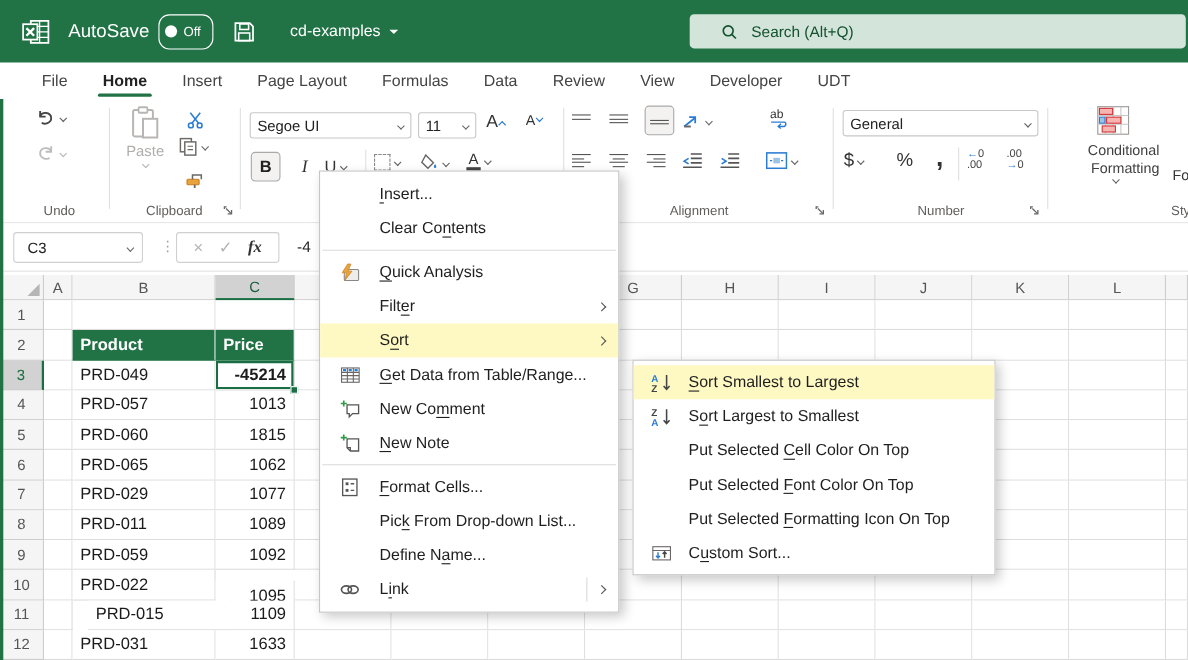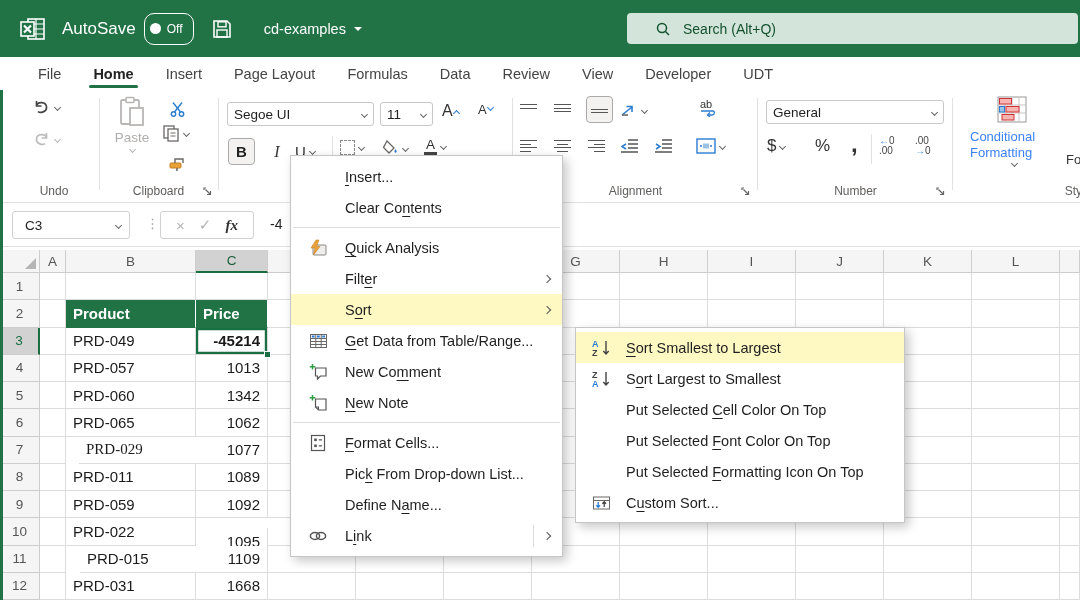--- a/index.html
+++ b/index.html
@@ -378,21 +378,21 @@
   <div class="grp" style="left:954px;width:126px;overflow:hidden;">
     <div class="rbtn" style="left:12px;top:6px;width:92px;flex-direction:column;">
       <svg width="30" height="27" viewBox="0 0 30 27">
         <rect x="1" y="1" width="28" height="25" fill="#fff" stroke="#9a9896"></rect>
         <path d="M1 9 H29 M1 17 H29 M8 1 V26 M15 1 V26 M22 1 V26" stroke="#c8c6c4" fill="none"></path>
         <rect x="2.5" y="2.5" width="12" height="5.5" fill="#f6b5b1" stroke="#d13438"></rect>
         <rect x="2.5" y="10.5" width="5" height="5.5" fill="#9cc3e5" stroke="#2b7cd3"></rect>
         <rect x="9" y="10.5" width="13" height="5.5" fill="#f6b5b1" stroke="#d13438"></rect>
         <rect x="5" y="18.5" width="12" height="5.5" fill="#f6b5b1" stroke="#d13438"></rect>
       </svg>
-      <span style="font-size:13px;color:#3b82f6;text-align:left;width:84px;line-height:16px;margin-top:6px;">Conditional Formatting</span>
+      <span style="font-size:13px;color:#404040;text-align:right;width:84px;line-height:16px;margin-top:6px;">Conditional Formatting</span>
       <span class="chv" style="margin-top:0;"></span>
     </div>
     <span style="position:absolute;left:112px;top:62px;font-size:13px;color:#333;">Fo</span>
     <div class="grp-label" style="text-align:right;padding-right:0;left:auto;right:-2px;width:30px;">Sty</div>
   </div>
 </div>
 
 <div class="formulabar">
   <div class="namebox">
     <span>C3</span>
@@ -474,21 +474,21 @@
     <div class="cell" style="left: 532px; top: 104.75px; width: 88px; height: 27.25px;"></div>
     <div class="cell" style="left: 620px; top: 104.75px; width: 88px; height: 27.25px;"></div>
     <div class="cell" style="left: 708px; top: 104.75px; width: 88px; height: 27.25px;"></div>
     <div class="cell" style="left: 796px; top: 104.75px; width: 88px; height: 27.25px;"></div>
     <div class="cell" style="left: 884px; top: 104.75px; width: 88px; height: 27.25px;"></div>
     <div class="cell" style="left: 972px; top: 104.75px; width: 88px; height: 27.25px;"></div>
     <div class="cell" style="left: 1060px; top: 104.75px; width: 20px; height: 27.25px;"></div>
     <div class="hcell" style="left: 0px; top: 132px; width: 40px; height: 27.25px;">5</div>
     <div class="cell" style="left: 40px; top: 132px; width: 26px; height: 27.25px;"></div>
     <div class="cell" style="left: 66px; top: 132px; width: 130px; height: 27.25px;">PRD-060</div>
-    <div class="cell num" style="left: 196px; top: 132px; width: 72px; height: 27.25px;">1342</div>
+    <div class="cell num" style="left: 196px; top: 132px; width: 72px; height: 27.25px;">1815</div>
     <div class="cell" style="left: 268px; top: 132px; width: 88px; height: 27.25px;"></div>
     <div class="cell" style="left: 356px; top: 132px; width: 88px; height: 27.25px;"></div>
     <div class="cell" style="left: 444px; top: 132px; width: 88px; height: 27.25px;"></div>
     <div class="cell" style="left: 532px; top: 132px; width: 88px; height: 27.25px;"></div>
     <div class="cell" style="left: 620px; top: 132px; width: 88px; height: 27.25px;"></div>
     <div class="cell" style="left: 708px; top: 132px; width: 88px; height: 27.25px;"></div>
     <div class="cell" style="left: 796px; top: 132px; width: 88px; height: 27.25px;"></div>
     <div class="cell" style="left: 884px; top: 132px; width: 88px; height: 27.25px;"></div>
     <div class="cell" style="left: 972px; top: 132px; width: 88px; height: 27.25px;"></div>
     <div class="cell" style="left: 1060px; top: 132px; width: 20px; height: 27.25px;"></div>
@@ -501,21 +501,21 @@
     <div class="cell" style="left: 444px; top: 159.25px; width: 88px; height: 27.25px;"></div>
     <div class="cell" style="left: 532px; top: 159.25px; width: 88px; height: 27.25px;"></div>
     <div class="cell" style="left: 620px; top: 159.25px; width: 88px; height: 27.25px;"></div>
     <div class="cell" style="left: 708px; top: 159.25px; width: 88px; height: 27.25px;"></div>
     <div class="cell" style="left: 796px; top: 159.25px; width: 88px; height: 27.25px;"></div>
     <div class="cell" style="left: 884px; top: 159.25px; width: 88px; height: 27.25px;"></div>
     <div class="cell" style="left: 972px; top: 159.25px; width: 88px; height: 27.25px;"></div>
     <div class="cell" style="left: 1060px; top: 159.25px; width: 20px; height: 27.25px;"></div>
     <div class="hcell" style="left: 0px; top: 186.5px; width: 40px; height: 27.25px;">7</div>
     <div class="cell" style="left: 40px; top: 186.5px; width: 26px; height: 27.25px;"></div>
-    <div class="cell" style="left: 79px; top: 186.5px; width: 130px; height: 27.25px; font-family: Liberation Serif, serif;">PRD-029</div>
+    <div class="cell" style="left: 66px; top: 186.5px; width: 130px; height: 27.25px;">PRD-029</div>
     <div class="cell num" style="left: 196px; top: 186.5px; width: 72px; height: 27.25px;">1077</div>
     <div class="cell" style="left: 268px; top: 186.5px; width: 88px; height: 27.25px;"></div>
     <div class="cell" style="left: 356px; top: 186.5px; width: 88px; height: 27.25px;"></div>
     <div class="cell" style="left: 444px; top: 186.5px; width: 88px; height: 27.25px;"></div>
     <div class="cell" style="left: 532px; top: 186.5px; width: 88px; height: 27.25px;"></div>
     <div class="cell" style="left: 620px; top: 186.5px; width: 88px; height: 27.25px;"></div>
     <div class="cell" style="left: 708px; top: 186.5px; width: 88px; height: 27.25px;"></div>
     <div class="cell" style="left: 796px; top: 186.5px; width: 88px; height: 27.25px;"></div>
     <div class="cell" style="left: 884px; top: 186.5px; width: 88px; height: 27.25px;"></div>
     <div class="cell" style="left: 972px; top: 186.5px; width: 88px; height: 27.25px;"></div>
@@ -572,21 +572,21 @@
     <div class="cell" style="left: 532px; top: 295.5px; width: 88px; height: 27.25px;"></div>
     <div class="cell" style="left: 620px; top: 295.5px; width: 88px; height: 27.25px;"></div>
     <div class="cell" style="left: 708px; top: 295.5px; width: 88px; height: 27.25px;"></div>
     <div class="cell" style="left: 796px; top: 295.5px; width: 88px; height: 27.25px;"></div>
     <div class="cell" style="left: 884px; top: 295.5px; width: 88px; height: 27.25px;"></div>
     <div class="cell" style="left: 972px; top: 295.5px; width: 88px; height: 27.25px;"></div>
     <div class="cell" style="left: 1060px; top: 295.5px; width: 20px; height: 27.25px;"></div>
     <div class="hcell" style="left: 0px; top: 322.75px; width: 40px; height: 27.25px;">12</div>
     <div class="cell" style="left: 40px; top: 322.75px; width: 26px; height: 27.25px;"></div>
     <div class="cell" style="left: 66px; top: 322.75px; width: 130px; height: 27.25px;">PRD-031</div>
-    <div class="cell num" style="left: 196px; top: 322.75px; width: 72px; height: 27.25px;">1668</div>
+    <div class="cell num" style="left: 196px; top: 322.75px; width: 72px; height: 27.25px;">1633</div>
     <div class="cell" style="left: 268px; top: 322.75px; width: 88px; height: 27.25px;"></div>
     <div class="cell" style="left: 356px; top: 322.75px; width: 88px; height: 27.25px;"></div>
     <div class="cell" style="left: 444px; top: 322.75px; width: 88px; height: 27.25px;"></div>
     <div class="cell" style="left: 532px; top: 322.75px; width: 88px; height: 27.25px;"></div>
     <div class="cell" style="left: 620px; top: 322.75px; width: 88px; height: 27.25px;"></div>
     <div class="cell" style="left: 708px; top: 322.75px; width: 88px; height: 27.25px;"></div>
     <div class="cell" style="left: 796px; top: 322.75px; width: 88px; height: 27.25px;"></div>
     <div class="cell" style="left: 884px; top: 322.75px; width: 88px; height: 27.25px;"></div>
     <div class="cell" style="left: 972px; top: 322.75px; width: 88px; height: 27.25px;"></div>
     <div class="cell" style="left: 1060px; top: 322.75px; width: 20px; height: 27.25px;"></div>

